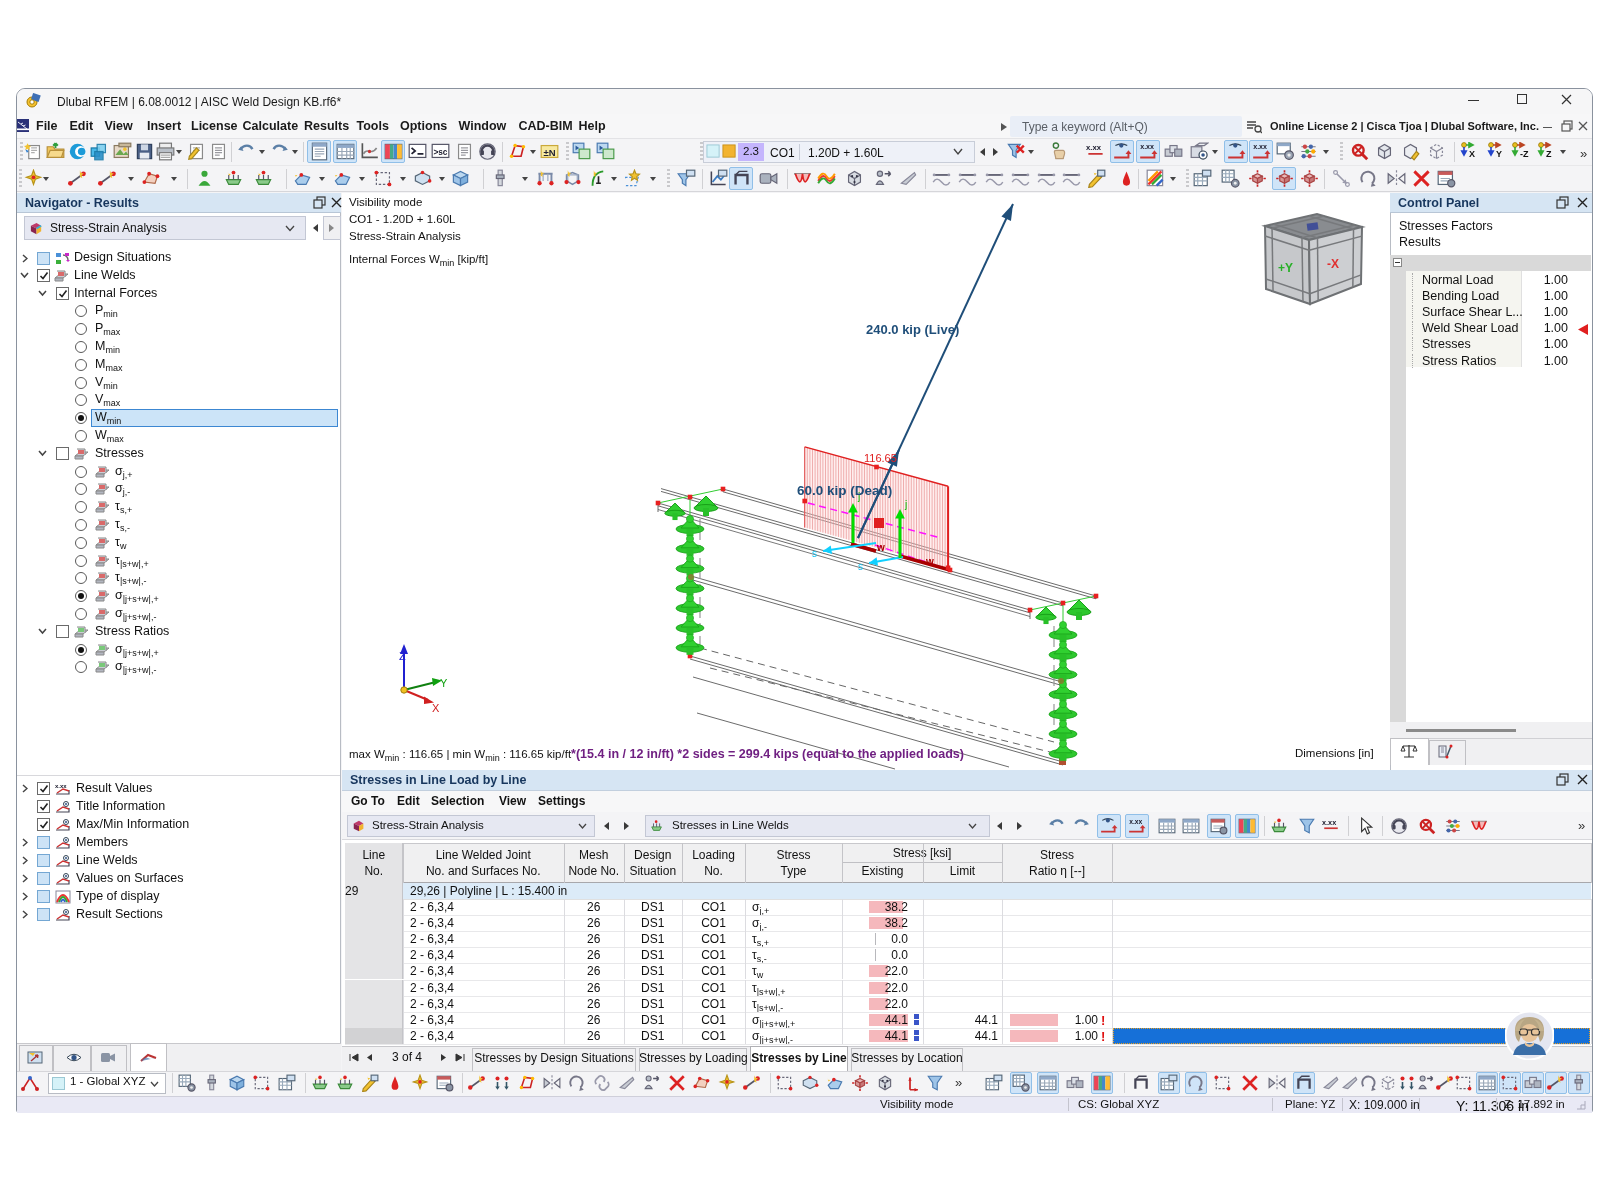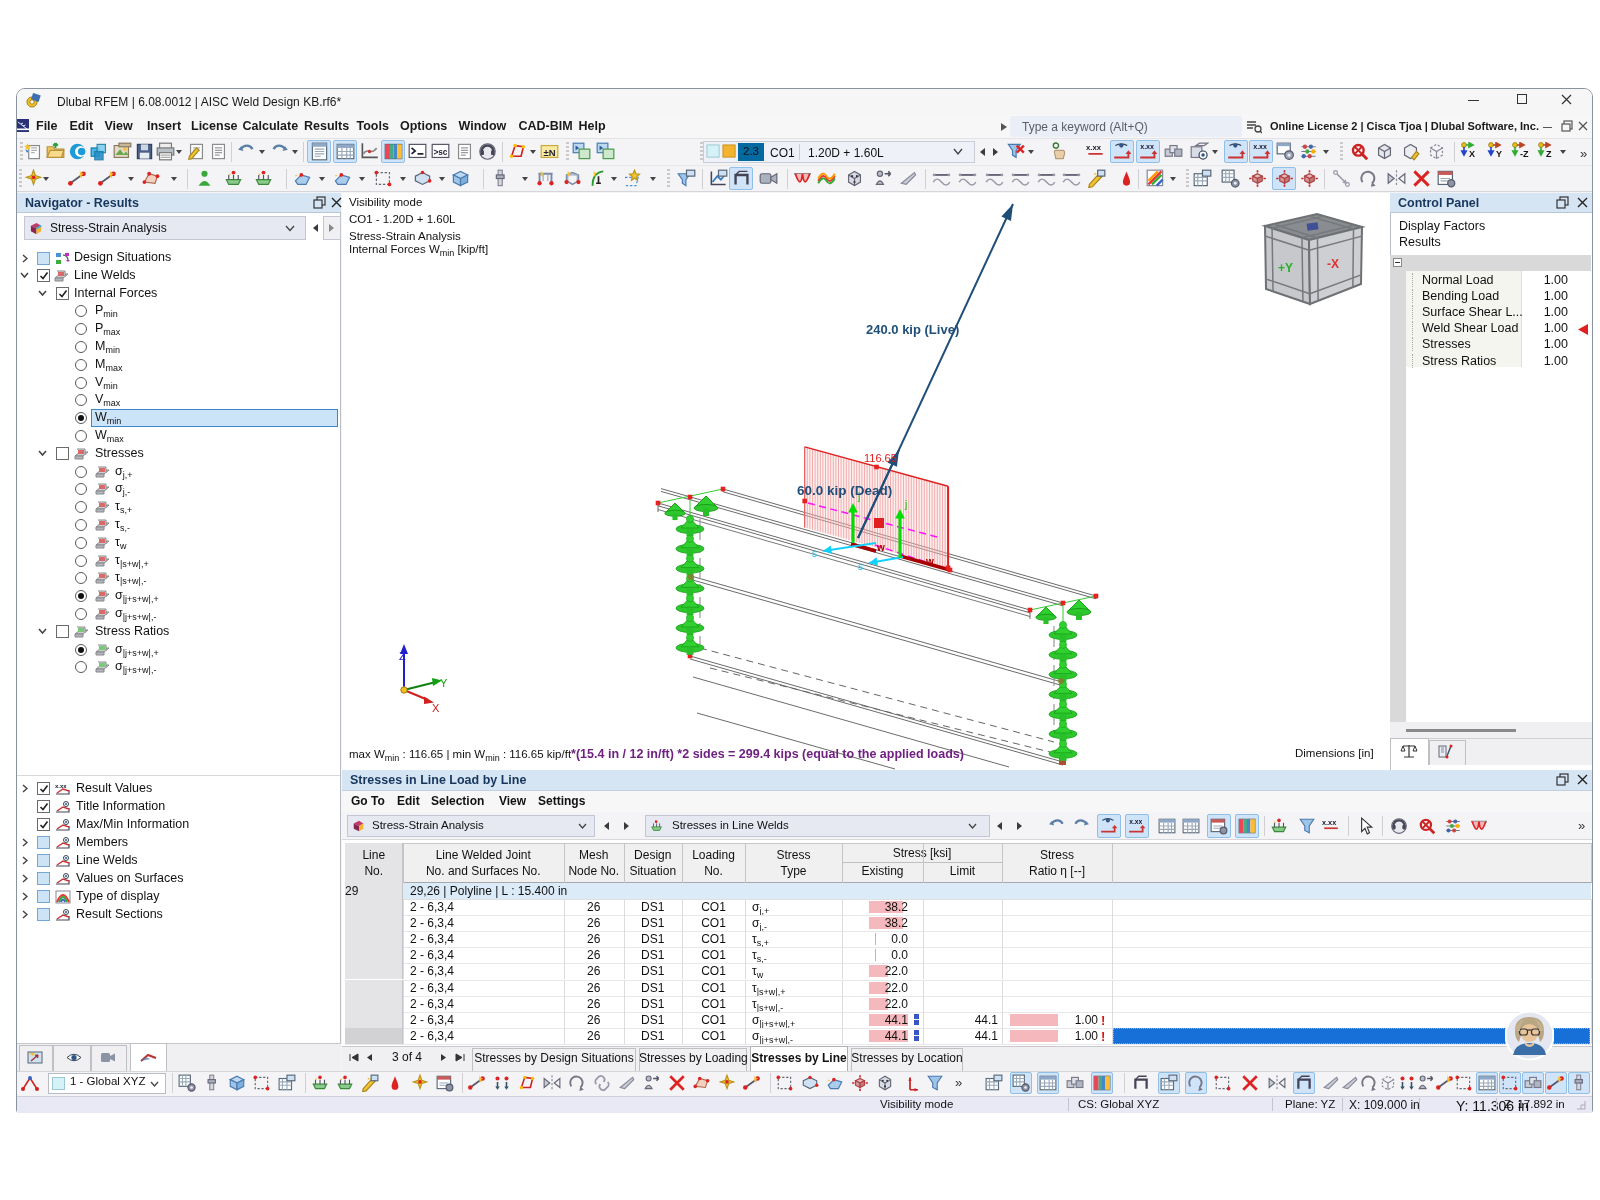--- a/index.html
+++ b/index.html
@@ -194,21 +194,21 @@
     <path d="M3 3 l3 2 -3 2 Z" fill="#2a5a9a"></path>
   </svg>
 <div class="grip" style="left:700px;top:142px;height:19px"></div>
 <div class="a" style="left:703px;top:141px;width:272px;height:22px;background:#eef1f8;border:1px solid #c8cdd8"></div>
 <svg class="ic" style="left:706px;top:144px" width="15" height="15" viewBox="0 0 16 16">
     <rect x="1" y="1" width="13" height="13" fill="#d5f2f8" stroke="#9ac8d4"></rect>
   </svg>
 <svg class="ic" style="left:722px;top:144px" width="15" height="15" viewBox="0 0 16 16">
     <rect x="1" y="1" width="13" height="13" fill="#f2b330" stroke="#c8901a"></rect>
   </svg>
-<div class="a" style="left:738px;top:143px;width:26px;height:18px;background:#0369a1">
+<div class="a" style="left:738px;top:143px;width:26px;height:18px;background:#c4b5fd">
     <div style="font-size:11.5px;text-align:center;padding-top:2px">2.3</div>
   </div>
 <div class="tx" style="left:770px;top:146px;font-size:12px">CO1</div>
 <div class="a" style="left:799px;top:144px;width:1px;height:16px;background:#c8cdd8"></div>
 <div class="tx" style="left:808px;top:146px;font-size:12px">1.20D + 1.60L</div>
 <svg class="ic" style="left:953px;top:148px" width="10" height="8" viewBox="0 0 10 8">
     <path d="M1 1 L5 6 L9 1" stroke="#444" stroke-width="1.4" fill="none"></path>
   </svg>
 <div class="arrR" style="left:980px;top:148px;transform:rotate(180deg)"></div>
 <div class="arrR" style="left:993px;top:148px"></div>
@@ -1103,37 +1103,37 @@
     <line x1="1309.84" y1="293.76" x2="1361.16" y2="274.88" stroke="#77797c" stroke-width="1.5" opacity="1"></line>
     <line x1="1308.68" y1="215.92" x2="1353.52" y2="229.08" stroke="#77797c" stroke-width="1.5" opacity="1"></line>
     <line x1="1301.96" y1="237.76" x2="1354.8" y2="224.92" stroke="#77797c" stroke-width="1.5" opacity="1"></line>
     <rect x="1307" y="223" width="11" height="7" fill="#3a4898" transform="rotate(-8 1312 226)" opacity="0.9"></rect>
     <text x="1278" y="272" font-size="12" font-weight="bold" fill="#28b028">+Y</text>
     <text x="1327" y="268" font-size="12" font-weight="bold" fill="#e03030">-X</text>
   </svg>
 <div class="tx" style="left:349px;top:196px;font-size:11.5px">Visibility mode</div>
 <div class="tx" style="left:349px;top:213px;font-size:11.5px">CO1 - 1.20D + 1.60L</div>
 <div class="tx" style="left:349px;top:230px;font-size:11.5px">Stress-Strain Analysis</div>
-<div class="tx" style="left:349px;top:243px;font-size:11.5px">Internal Forces W<sub>min</sub> [kip/ft]</div>
+<div class="tx" style="left:349px;top:253px;font-size:11.5px">Internal Forces W<sub>min</sub> [kip/ft]</div>
 <div class="tx" style="left:864px;top:452px;font-size:11px;color:#e02020">116.65</div>
 <div class="tx" style="left:866px;top:322px;font-size:13px;font-weight:bold;color:#1f4e79">240.0 kip (Live)</div>
 <div class="tx" style="left:797px;top:483px;font-size:13.5px;font-weight:bold;color:#1f4e79">60.0 kip (Dead)</div>
 <div class="tx" style="left:349px;top:747px;font-size:11.5px">max W<sub>min</sub> : 116.65 | min W<sub>min</sub> : 116.65 kip/ft<span style="color:#702082;font-weight:bold;font-size:12.5px">*(15.4 in / 12 in/ft) *2 sides = 299.4 kips (equal to the applied loads)</span></div>
 <div class="tx" style="left:1295px;top:747px;font-size:11.5px">Dimensions [in]</div>
 <div class="a" style="left:1390px;top:193px;width:202px;height:577px;background:#fff;border-left:1px solid #b8bcc4"></div>
 <div class="a" style="left:1390px;top:193px;width:202px;height:20px;background:#d6e5f3;border-bottom:1px solid #b8c6d6"></div>
 <div class="tx" style="left:1398px;top:196px;font-weight:bold;color:#17365d;font-size:12.5px">Control Panel</div>
 <svg class="ic" style="left:1556px;top:196px" width="13" height="13" viewBox="0 0 13 13">
     <rect x="4" y="1" width="8" height="8" fill="none" stroke="#333" stroke-width="1.2"></rect>
     <rect x="1" y="4" width="8" height="8" fill="#d6e5f3" stroke="#333" stroke-width="1.2"></rect>
   </svg>
 <svg class="ic" style="left:1577px;top:197px" width="11" height="11" viewBox="0 0 11 11">
     <path d="M1 1 L10 10 M10 1 L1 10" stroke="#222" stroke-width="1.4"></path>
   </svg>
-<div class="tx" style="left:1399px;top:219px;font-size:12.5px">Display Factors</div>
+<div class="tx" style="left:1399px;top:219px;font-size:12.5px">Stresses Factors</div>
 <div class="tx" style="left:1399px;top:235px;font-size:12.5px">Results</div>
 <div class="a" style="left:1390px;top:255px;width:201px;height:15.5px;background:#d9d9d9"></div>
 <svg class="ic" style="left:1393px;top:258px" width="9" height="9" viewBox="0 0 9 9">
     <rect x="0.5" y="0.5" width="8" height="8" fill="#fff" stroke="#888"></rect>
     <path d="M2 4.5 h5" stroke="#333"></path>
   </svg>
 <div class="tx" style="left:1411px;top:274px;font-size:12.5px">By Line Weld</div>
 <div class="a" style="left:1390px;top:270.5px;width:16px;height:451px;background:#d9d9d9"></div>
 <div class="a" style="left:1406px;top:270.5px;width:115px;height:96.6px;background:#f5f5f0"></div>
 <div class="a" style="left:1521px;top:270.5px;width:53px;height:96.6px;background:#fff;border-left:1px solid #e0e0e0"></div>

